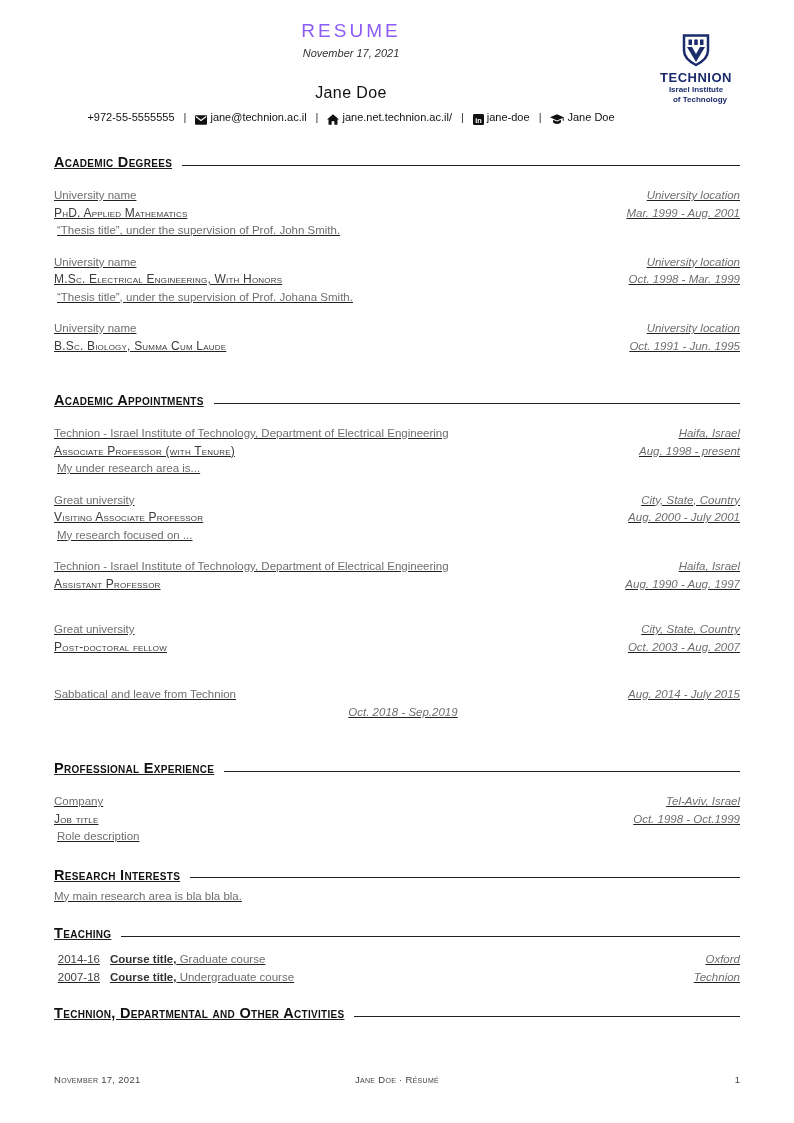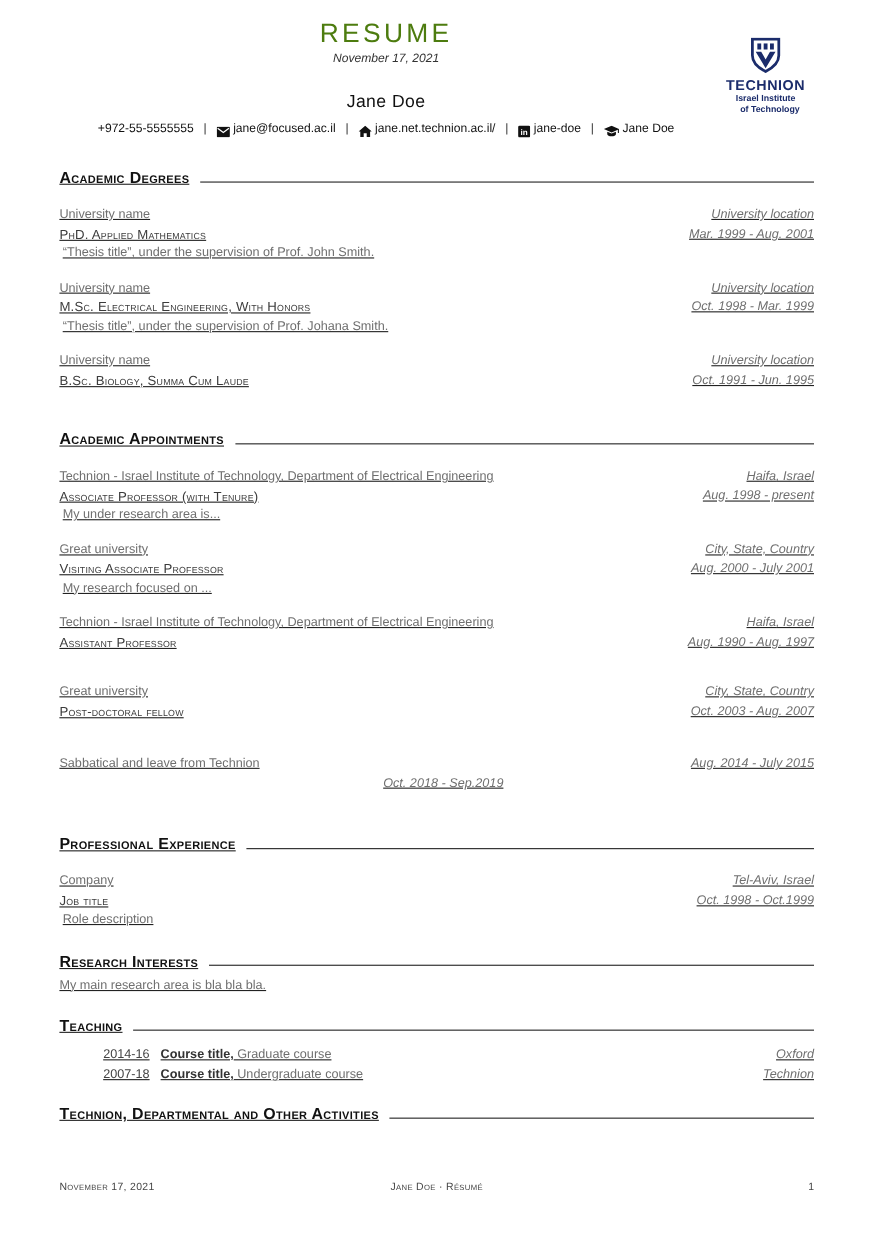--- a/index.html
+++ b/index.html
@@ -13,21 +13,21 @@
   .page{
     width:794px;height:1123px;position:relative;overflow:hidden;
     background:#ffffff;
     font-family:"Liberation Sans","DejaVu Sans",sans-serif;
     color:var(--dark);
   }
   .content{padding:20px 54px 0 54px;}
 
   
   .doc-header{margin-right:92px;text-align:center;}
-  .doc-title{font-size:24px;letter-spacing:3px;color:#4d7c0f;line-height:22px;}
+  .doc-title{font-size:19px;letter-spacing:3px;color:#8b5cf6;line-height:22px;}
   .doc-date{font-size:11px;font-style:italic;color:#333;margin-top:4px;line-height:15px;}
   .person-name{font-size:16px;color:#111;margin-top:22px;line-height:20px;letter-spacing:.4px;}
   .contact{
     margin-top:6px;line-height:16px;font-size:11px;color:#111;
     display:flex;justify-content:center;align-items:center;gap:9px;flex-wrap:nowrap;
   }
   .contact .item{display:inline-flex;align-items:flex-end;gap:3px;white-space:nowrap;}
   .contact .sep{color:#333;}
   .contact svg{display:block;fill:#111;}
 
@@ -62,21 +62,21 @@
   .entry.mb-xl{margin-bottom:30px;}
   .row{display:flex;justify-content:space-between;line-height:17.5px;font-size:11.5px;gap:12px;}
   .org{color:var(--gray);}
   .it-gray{color:var(--gray);font-style:italic;text-align:right;white-space:nowrap;margin-left:12px;}
   .role{color:#3b3b3b;font-variant:small-caps;font-size:12px;letter-spacing:.2px;}
   .desc{color:var(--gray);font-size:11.5px;line-height:17.5px;padding-left:3px;}
   .row-right{justify-content:center;}
 
   .research-text{color:var(--gray);font-size:11.5px;line-height:17.5px;margin:0;}
 
-  .teach-row{display:flex;align-items:baseline;line-height:17.5px;font-size:11.5px;margin-left:36px;}
+  .teach-row{display:flex;align-items:baseline;line-height:17.5px;font-size:11.5px;}
   .teach-row .years{width:46px;text-align:right;margin-right:10px;color:#444;flex:none;}
   .teach-row .course-b{font-weight:700;color:#333;}
   .teach-row .course-t{color:var(--gray);}
   .teach-row .t-loc{margin-left:auto;color:var(--gray);font-style:italic;white-space:nowrap;text-align:center;}
 
   
   .footer{
     position:absolute;left:54px;right:54px;top:1074px;
     display:grid;grid-template-columns:1fr auto 1fr;align-items:center;
     font-size:9.5px;color:#444;
@@ -117,21 +117,21 @@
           <span>+972-55-5555555</span>
         </span>
         <span class="sep">|</span>
         <span class="item">
           <span>
             <svg viewBox="0 0 14 11" width="12" height="10" aria-hidden="true">
                 <rect width="14" height="11" rx="1"></rect>
                 <path d="M1 1.5l6 4.5 6-4.5" fill="none" stroke="#fff" stroke-width="1.4"></path>
               </svg>
           </span>
-          <span>jane@focused.ac.il</span>
+          <span>jane@technion.ac.il</span>
         </span>
         <span class="sep">|</span>
         <span class="item">
           <span>
             <svg viewBox="0 0 14 12" width="12" height="11" aria-hidden="true">
                 <path d="M7 0L0 6h1.8v6h3.6V8h3.2v4h3.6V6H14z"></path>
               </svg>
           </span>
           <span>jane.net.technion.ac.il/</span>
         </span>

